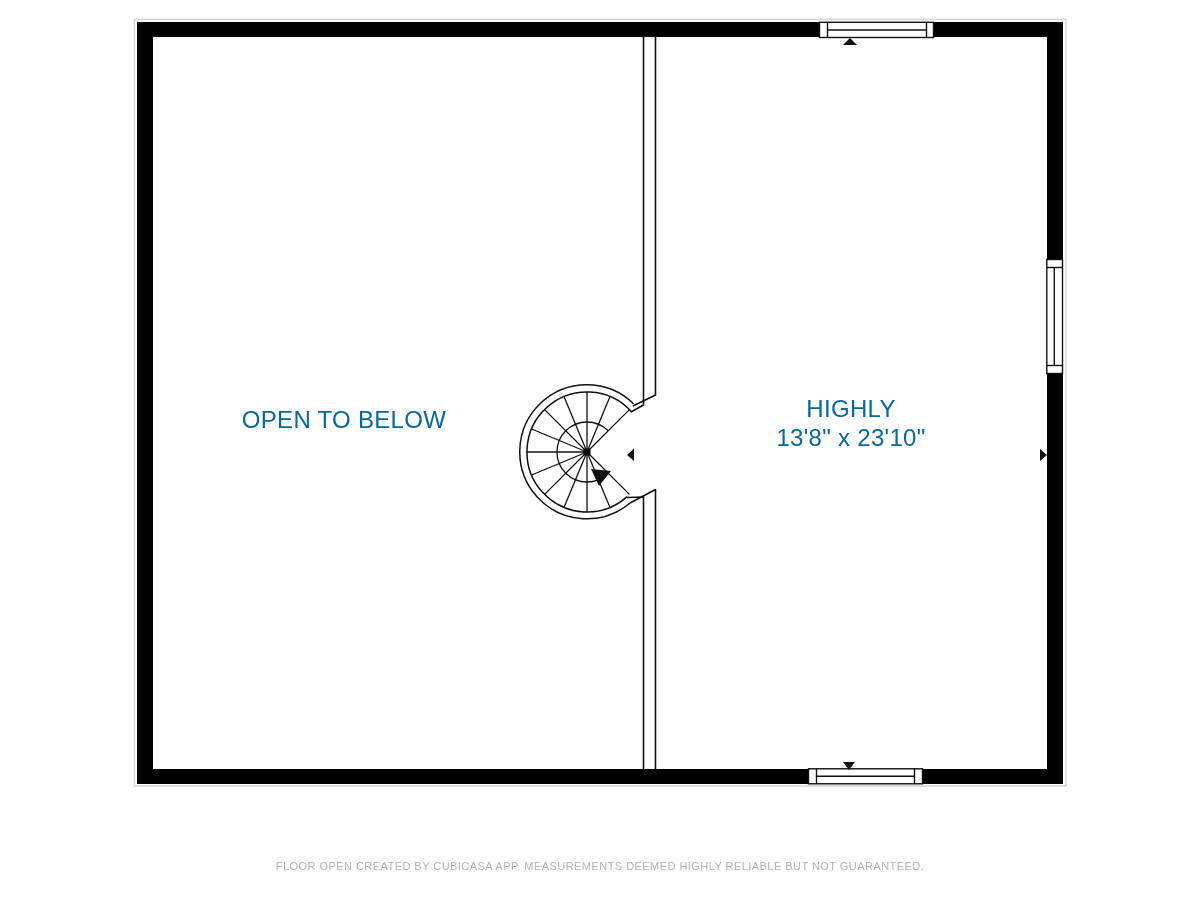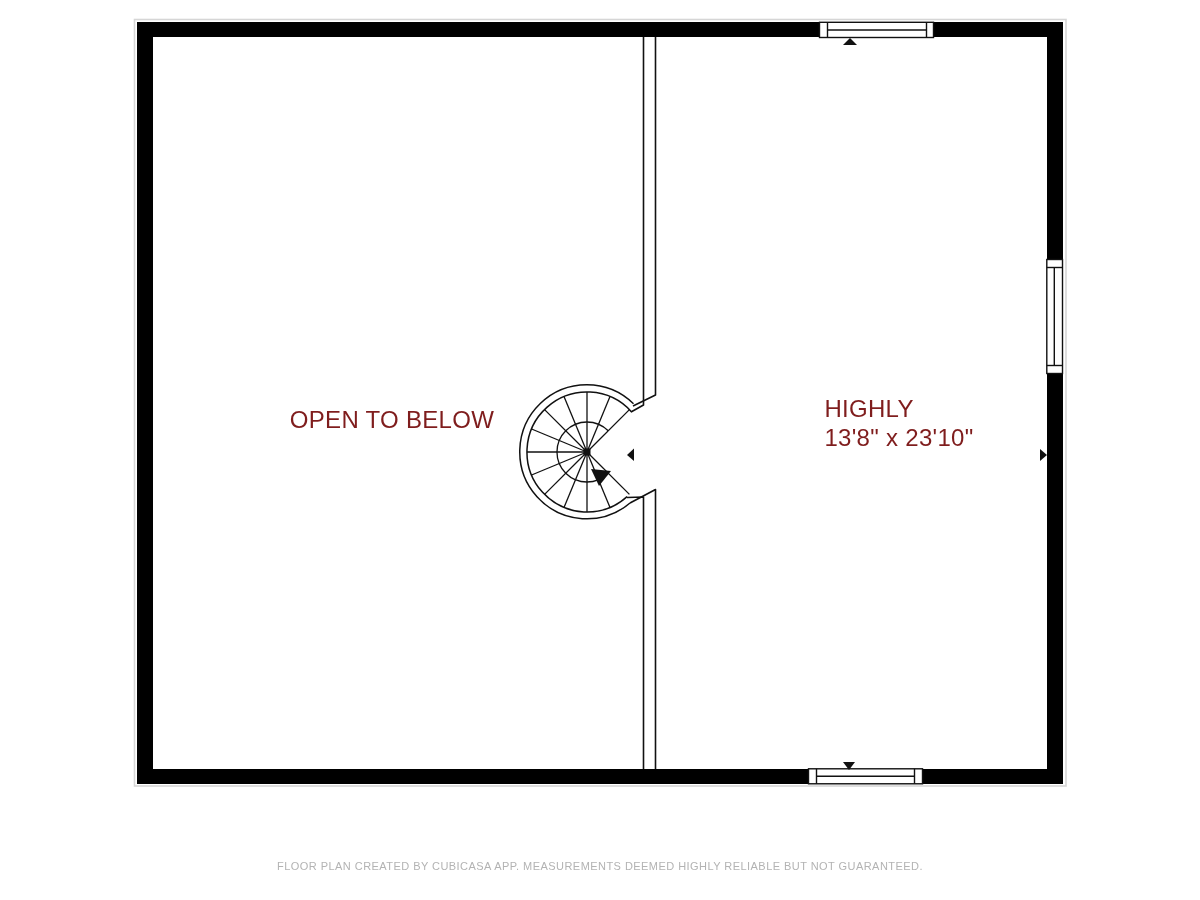--- a/index.html
+++ b/index.html
@@ -15,25 +15,25 @@
     width: 1200px; height: 900px;
     background: #ffffff;
   }
   .plan-svg {
     position: absolute;
     left: 0; top: 0;
   }
   .room-label {
     position: absolute;
     transform: translate(-50%, -50%);
-    color: #7f1d1d;
+    color: #0369a1;
     font-size: 24px;
     letter-spacing: 0.3px;
     white-space: nowrap;
-    margin-left: 48px;
+    text-align: center;
   }
   .open-label  { left: 344px; top: 420px; }
   .bedroom-block { left: 851px; top: 423px; line-height: 29px; }
   .footer-disclaimer {
     position: absolute;
     left: 600px; top: 866px;
     transform: translate(-50%, -50%);
     font-size: 11px;
     letter-spacing: 0.45px;
     color: #b3b3b3;
@@ -117,15 +117,15 @@
     <polygon points="1040,449 1040,461 1047,455" fill="#111"></polygon>
   </svg>
 
   <div class="room-label open-label">OPEN TO BELOW</div>
 
   <div class="room-label bedroom-block">
     <div>HIGHLY</div>
     <div>13'8" x 23'10"</div>
   </div>
 
-  <div class="footer-disclaimer">FLOOR PLAN CREATED BY CUBICASA APP. MEASUREMENTS DEEMED HIGHLY RELIABLE BUT NOT GUARANTEED.</div>
+  <div class="footer-disclaimer">FLOOR OPEN CREATED BY CUBICASA APP. MEASUREMENTS DEEMED HIGHLY RELIABLE BUT NOT GUARANTEED.</div>
 
 </div>
 
 </body></html>

